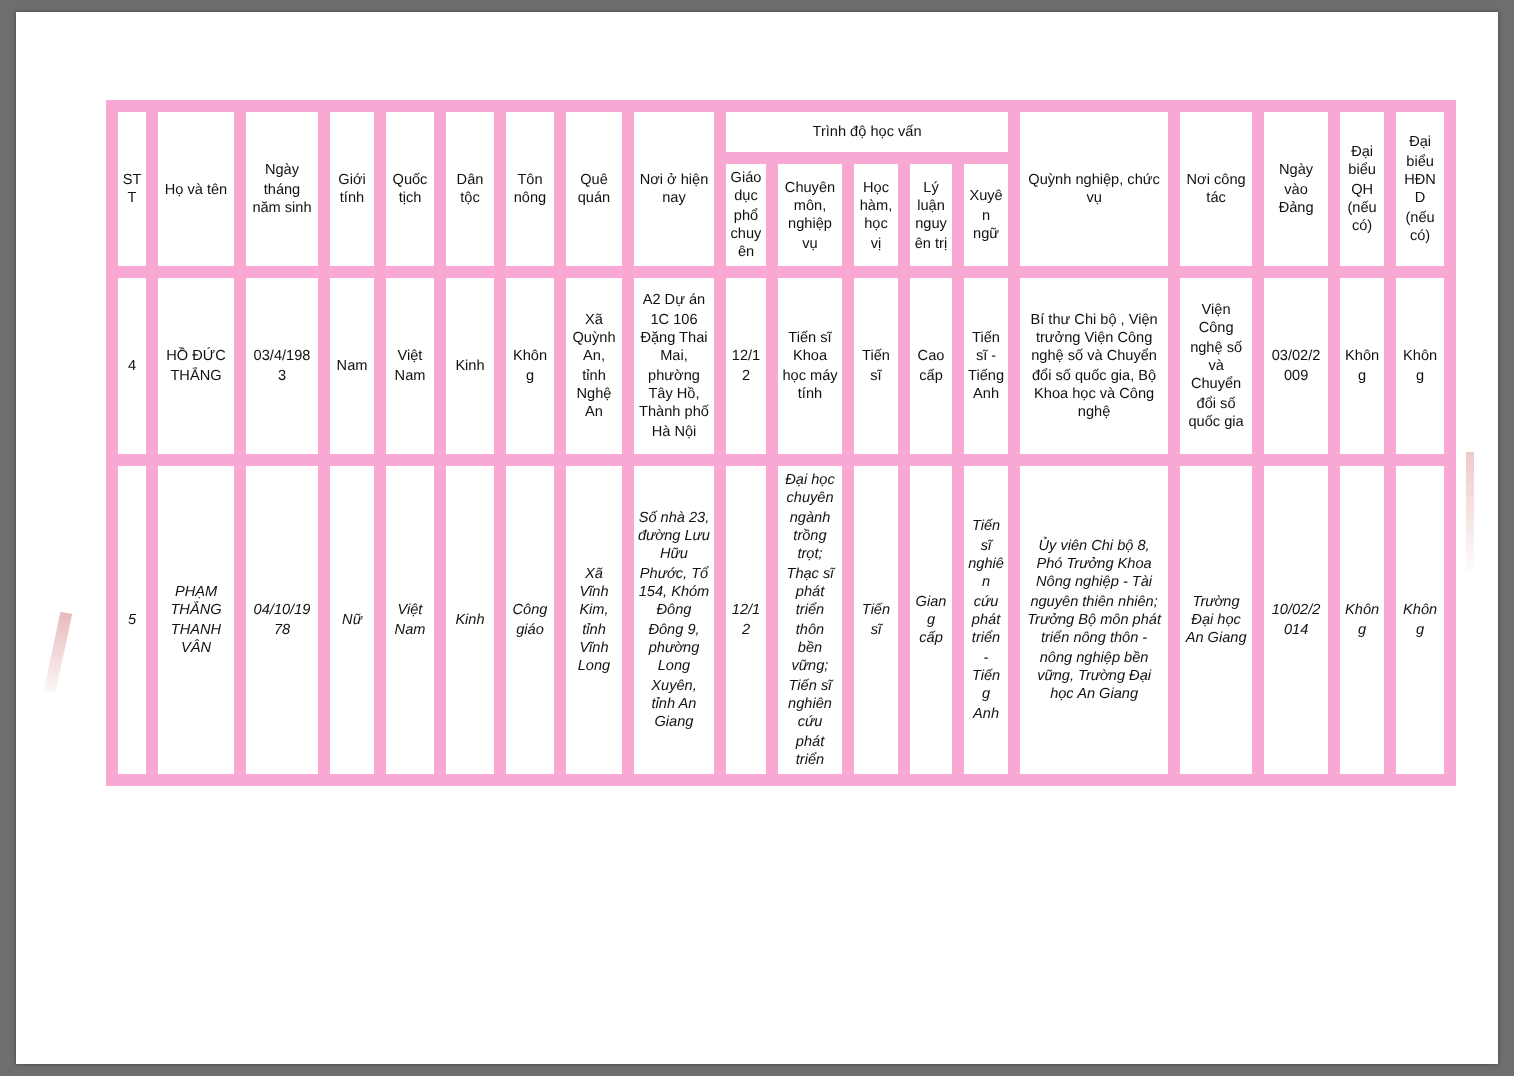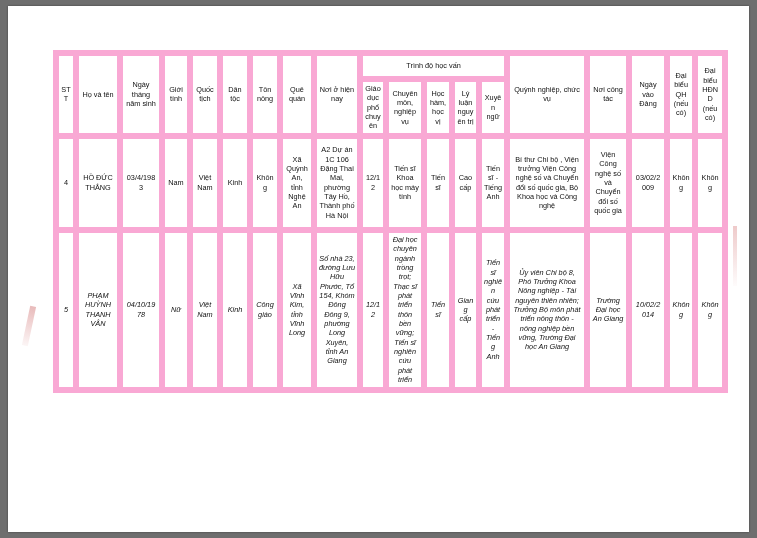--- a/index.html
+++ b/index.html
@@ -152,21 +152,21 @@
           <td class="c-left">Cao cấp</td>
           <td class="c-left">Tiến sĩ - Tiếng Anh</td>
           <td class="c-left vtop">Bí thư Chi bộ , Viện trưởng Viện Công nghệ số và Chuyển đổi số quốc gia, Bộ Khoa học và Công nghệ</td>
           <td class="c-left vtop">Viện Công nghệ số và Chuyển đổi số quốc gia</td>
           <td class="c-center">03/02/2009</td>
           <td class="c-center">Không</td>
           <td class="c-center">Không</td>
         </tr>
         <tr class="row-5">
           <td class="c-center">5</td>
-          <td class="c-left">PHẠM HUỲNH THANH VÂN</td>
+          <td class="c-left">PHẠM THẮNG THANH VÂN</td>
           <td class="c-center">04/10/1978</td>
           <td class="c-center">Nữ</td>
           <td class="c-center">Việt Nam</td>
           <td class="c-center">Kinh</td>
           <td class="c-center">Công giáo</td>
           <td class="c-left vtop">Xã Vĩnh Kim, tỉnh Vĩnh Long</td>
           <td class="c-left vtop">Số nhà 23, đường Lưu Hữu Phước, Tổ 154, Khóm Đông Đông 9, phường Long Xuyên, tỉnh An Giang</td>
           <td class="c-center">12/12</td>
           <td class="c-left vtop">Đại học chuyên ngành trồng trọt; Thạc sĩ phát triển thôn bền vững; Tiến sĩ nghiên cứu phát triển</td>
           <td class="c-left">Tiến sĩ</td>

